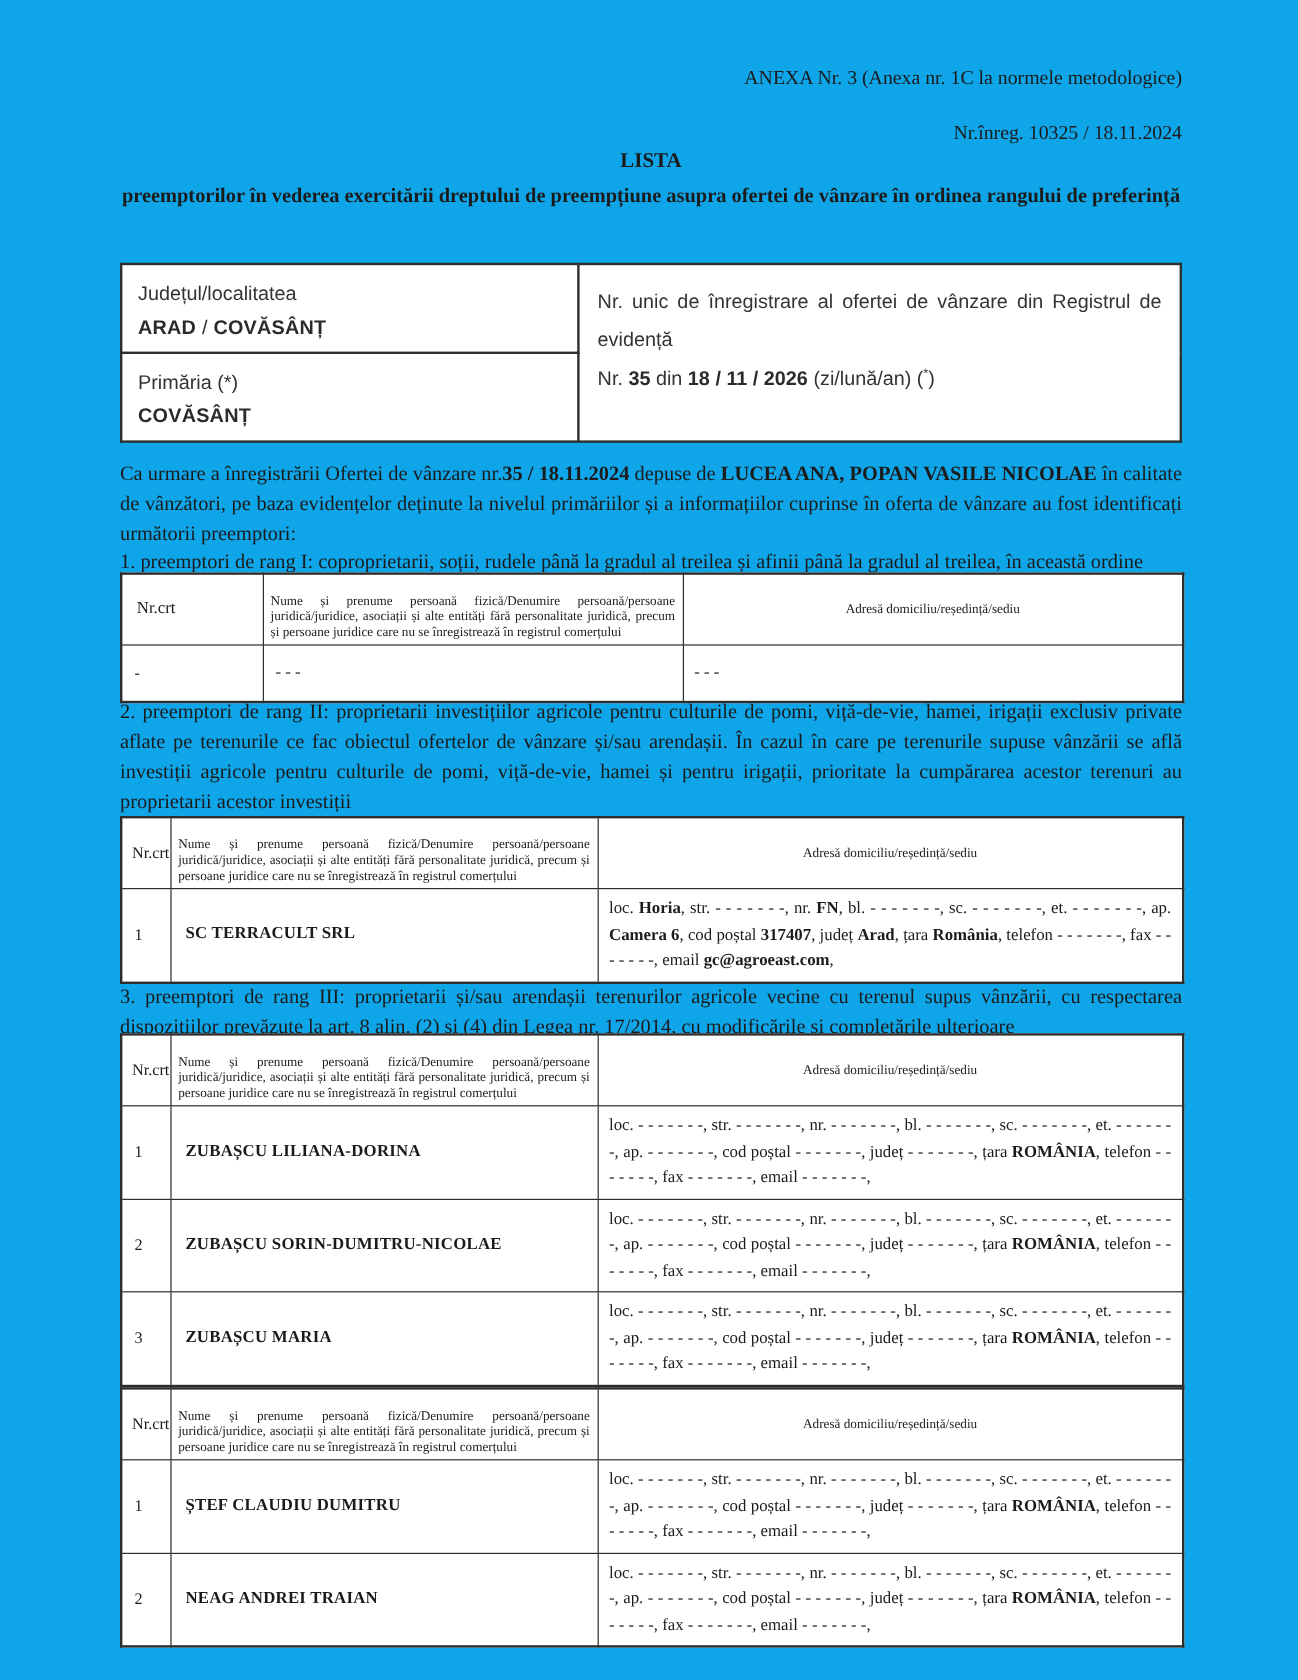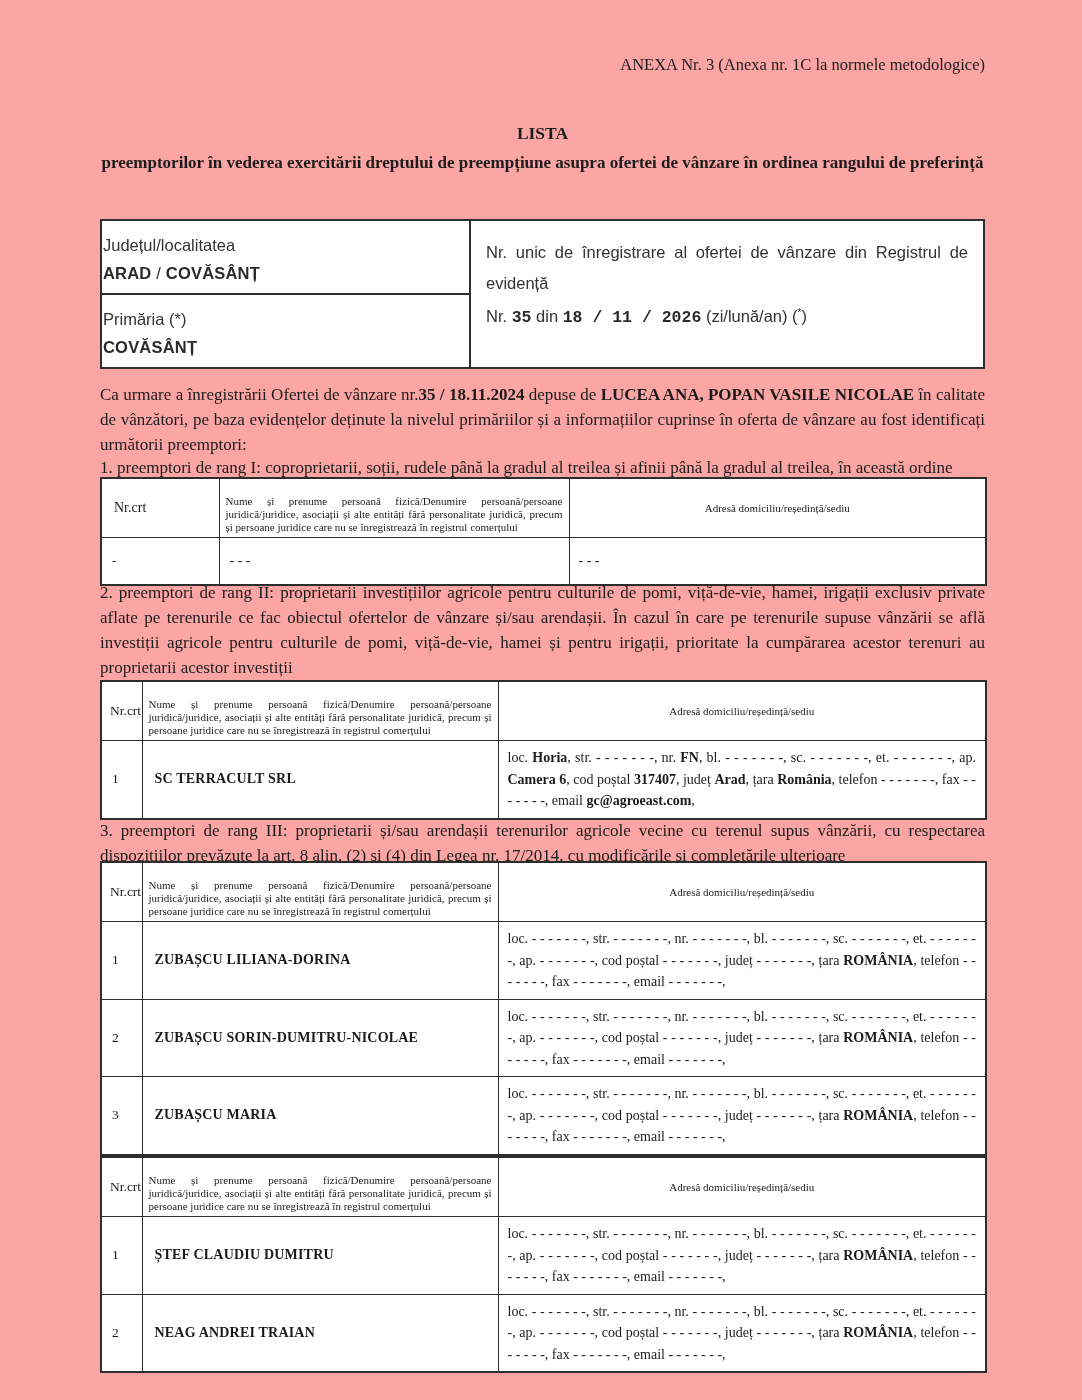--- a/index.html
+++ b/index.html
@@ -1,20 +1,20 @@
 <!DOCTYPE html>
 <html lang="ro"><head>
 <meta charset="utf-8">
 <title>LISTA preemptorilor</title>
 <style>
   html,body { margin:0; padding:0; background:#ffffff; }
   .page {
     position:relative;
     width:1082px; height:1400px;
-    background:#fca5a5;
+    background:#0ea5e9;
     font-family:"Liberation Serif","DejaVu Serif",serif;
     color:#1b1b1b;
     overflow:hidden;
   }
   .abs { position:absolute; left:100px; width:885px; }
 
   
   .anexa-line   { top:55px;  text-align:right; font-size:16.5px; }
   .reg-line     { top:101px; text-align:right; font-size:16.5px; }
 
@@ -23,28 +23,28 @@
   .doc-subtitle { top:150px; text-align:center; font-size:17px; font-weight:bold; line-height:26px; }
 
   
   .info-table {
     top:219px;
     border-collapse:collapse; table-layout:fixed; width:885px;
     font-family:"Liberation Sans","DejaVu Sans",sans-serif;
     font-size:16.5px; color:#333333;
   }
   .info-table td { border:2px solid #2e2e2e; vertical-align:top; background:#fff; }
-  td.ileft  { width:352px; padding:10px 14px 6px 1px; }
+  td.ileft  { width:352px; padding:10px 14px 6px 13px; }
   td.iright { padding:16px 15px 8px 15px; }
   .ileft div { line-height:28px; }
   .ivalue { font-weight:bold; color:#2b2b2b; letter-spacing:.2px; }
   .ivalue .sep { font-weight:normal; }
   .ir-label { text-align:justify; line-height:31px; }
   .ir-value { line-height:31px; margin-top:2px; }
-  .ir-value b { color:#2b2b2b;font-family:Liberation Mono, monospace; }
+  .ir-value b { color:#2b2b2b; }
   .ir-value sup { font-size:10px; line-height:0; }
 
   
   .para { font-size:17px; line-height:25px; text-align:justify; }
   .p-intro { top:382px; }
   .p-rank1 { top:455px; }
   .p-rank2 { top:580px; }
   .p-rank3 { top:818px; }
   .p-rank4 { top:1134px; }
 
@@ -73,20 +73,21 @@
   .c-name.bold { font-weight:bold; letter-spacing:.2px;padding-left:12px; }
   .c-addr { font-size:14px; line-height:21.5px; text-align:justify; padding:6px 9px; }
   .c-addr b, .c-name b { font-weight:bold; }
 </style>
 </head>
 <body>
 
 <div class="page">
 
   <div class="abs anexa-line">ANEXA Nr. 3 (Anexa nr. 1C la normele metodologice)</div>
+  <div class="abs reg-line">Nr.înreg. 10325 / 18.11.2024</div>
 
   <div class="abs doc-title">LISTA</div>
   <div class="abs doc-subtitle">preemptorilor în vederea exercitării dreptului de preempțiune asupra ofertei de vânzare în ordinea rangului de preferință</div>
 
   <table class="abs info-table">
     <tbody>
       <tr>
         <td class="ileft">
           <div>Județul/localitatea</div>
           <div class="ivalue"><span>ARAD</span><span class="sep"> / </span><span>COVĂSÂNȚ</span></div>

